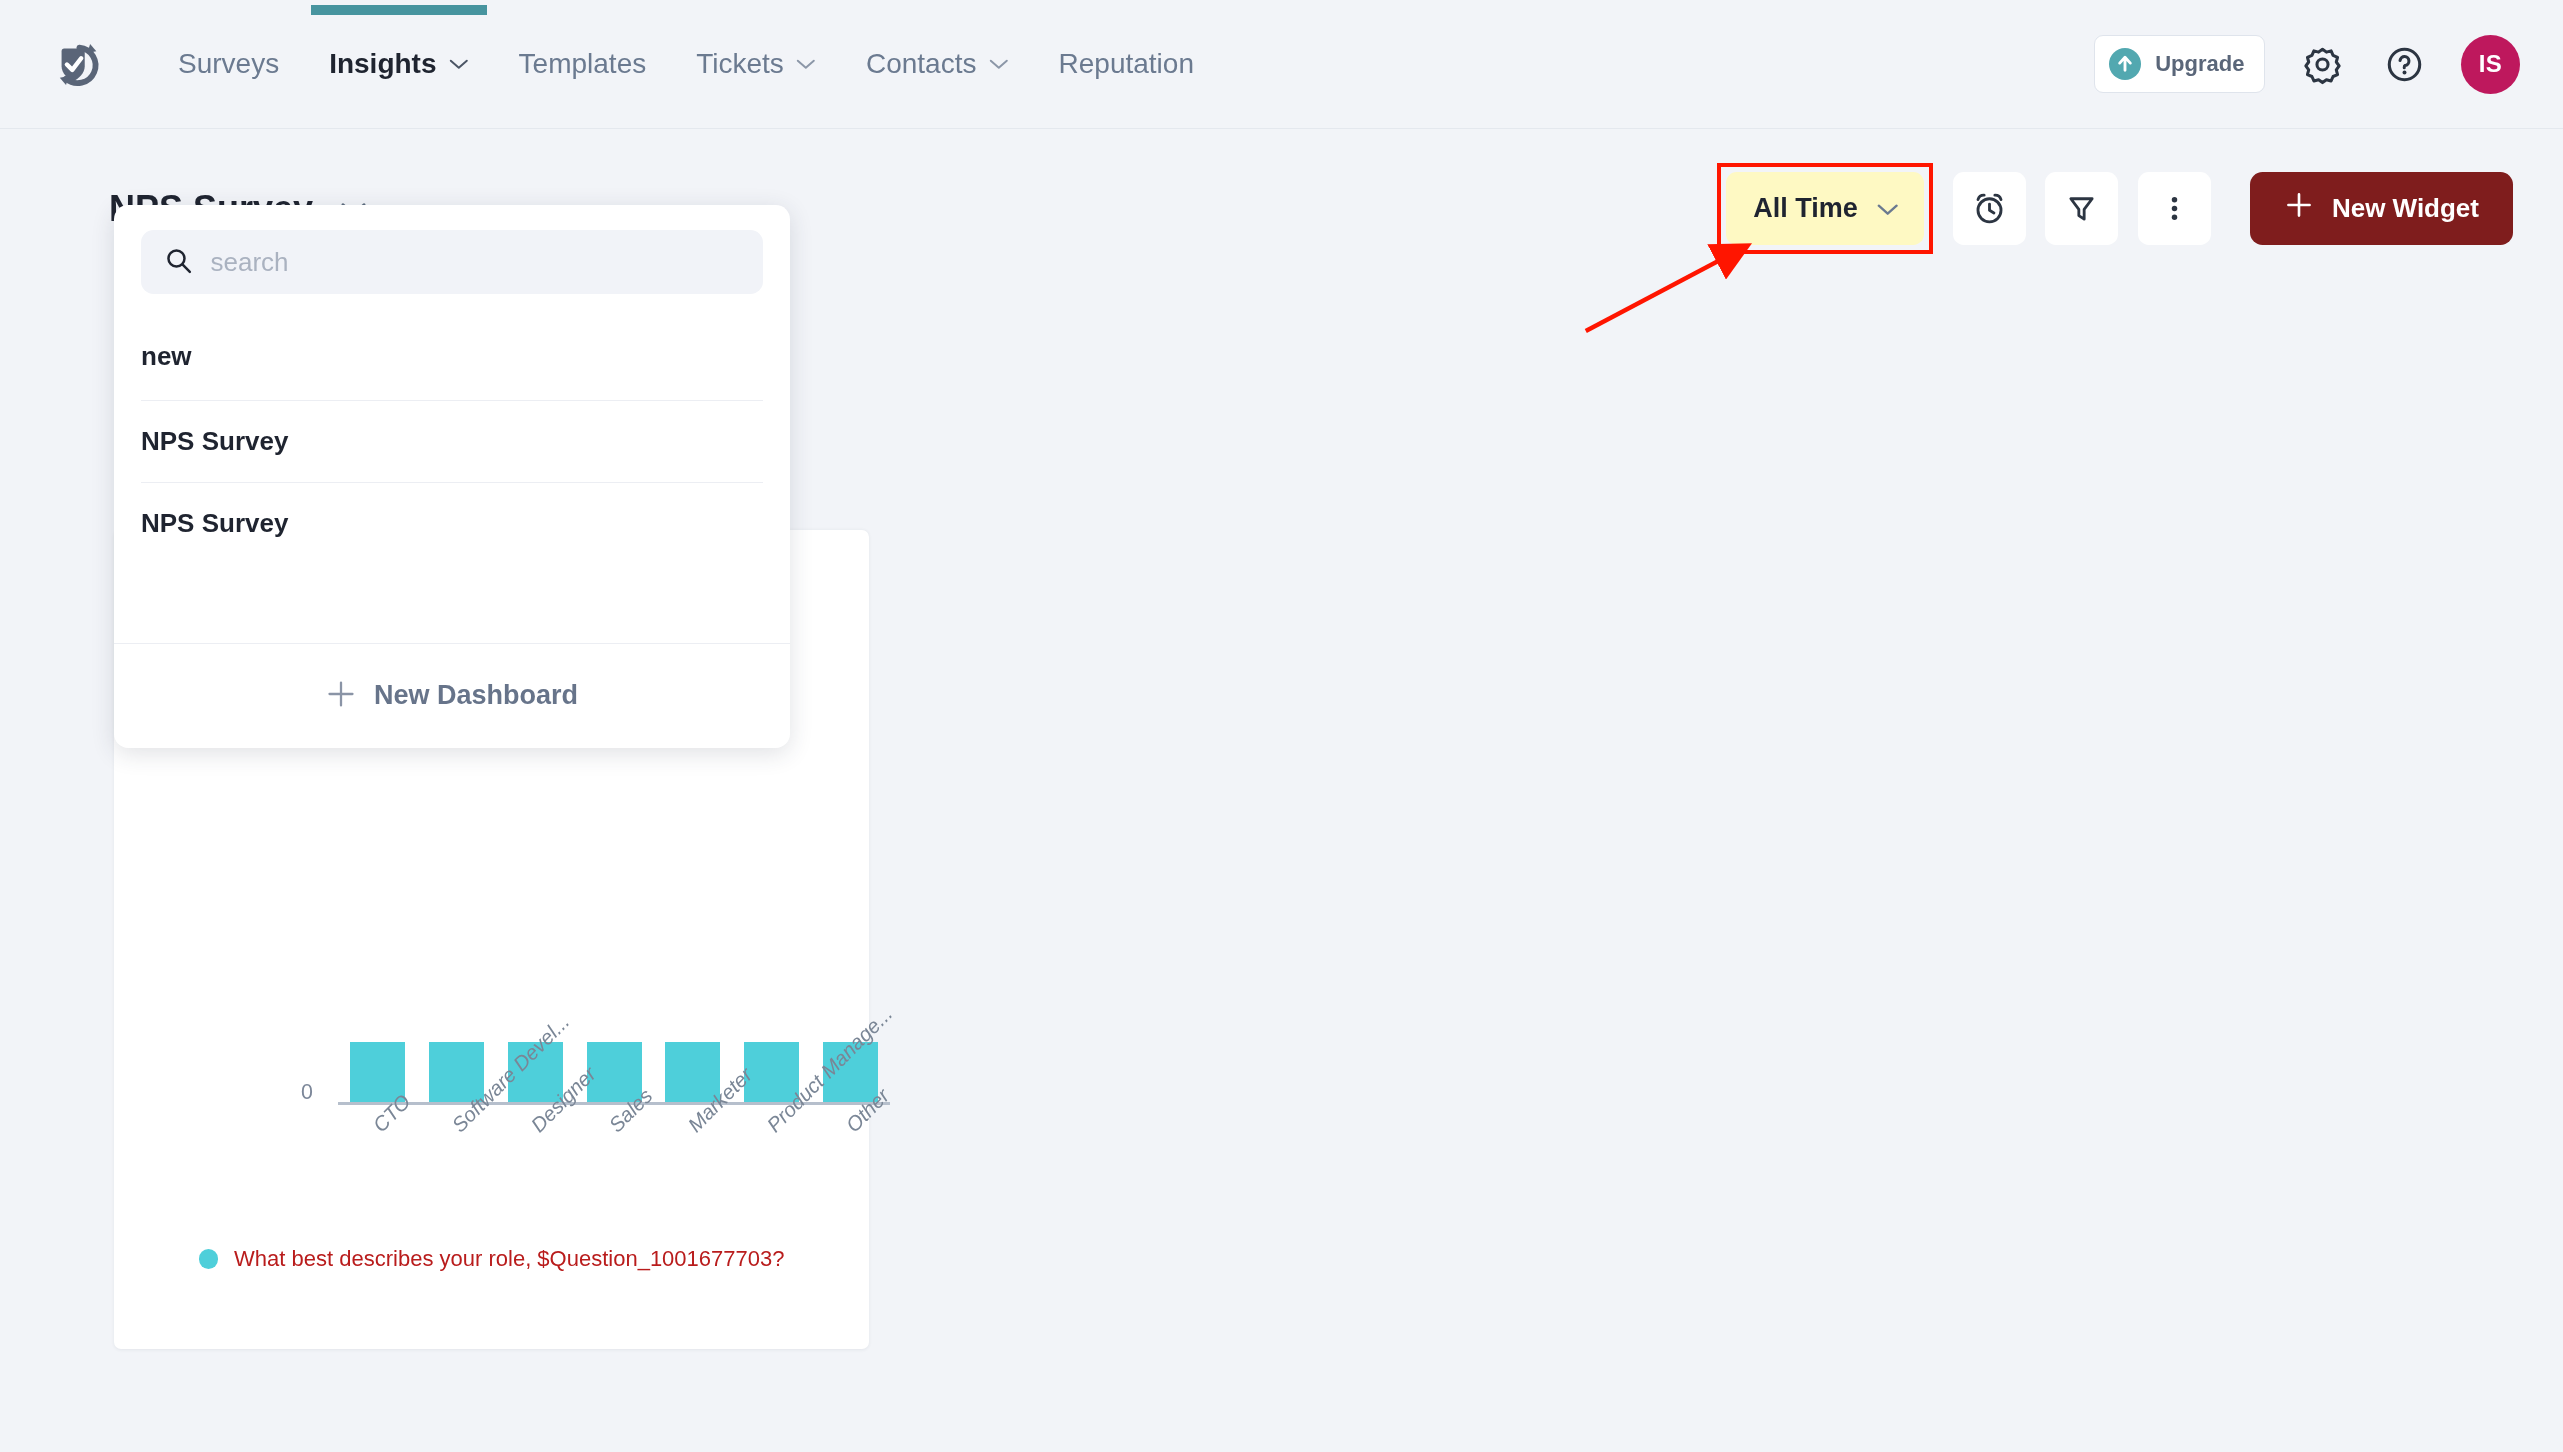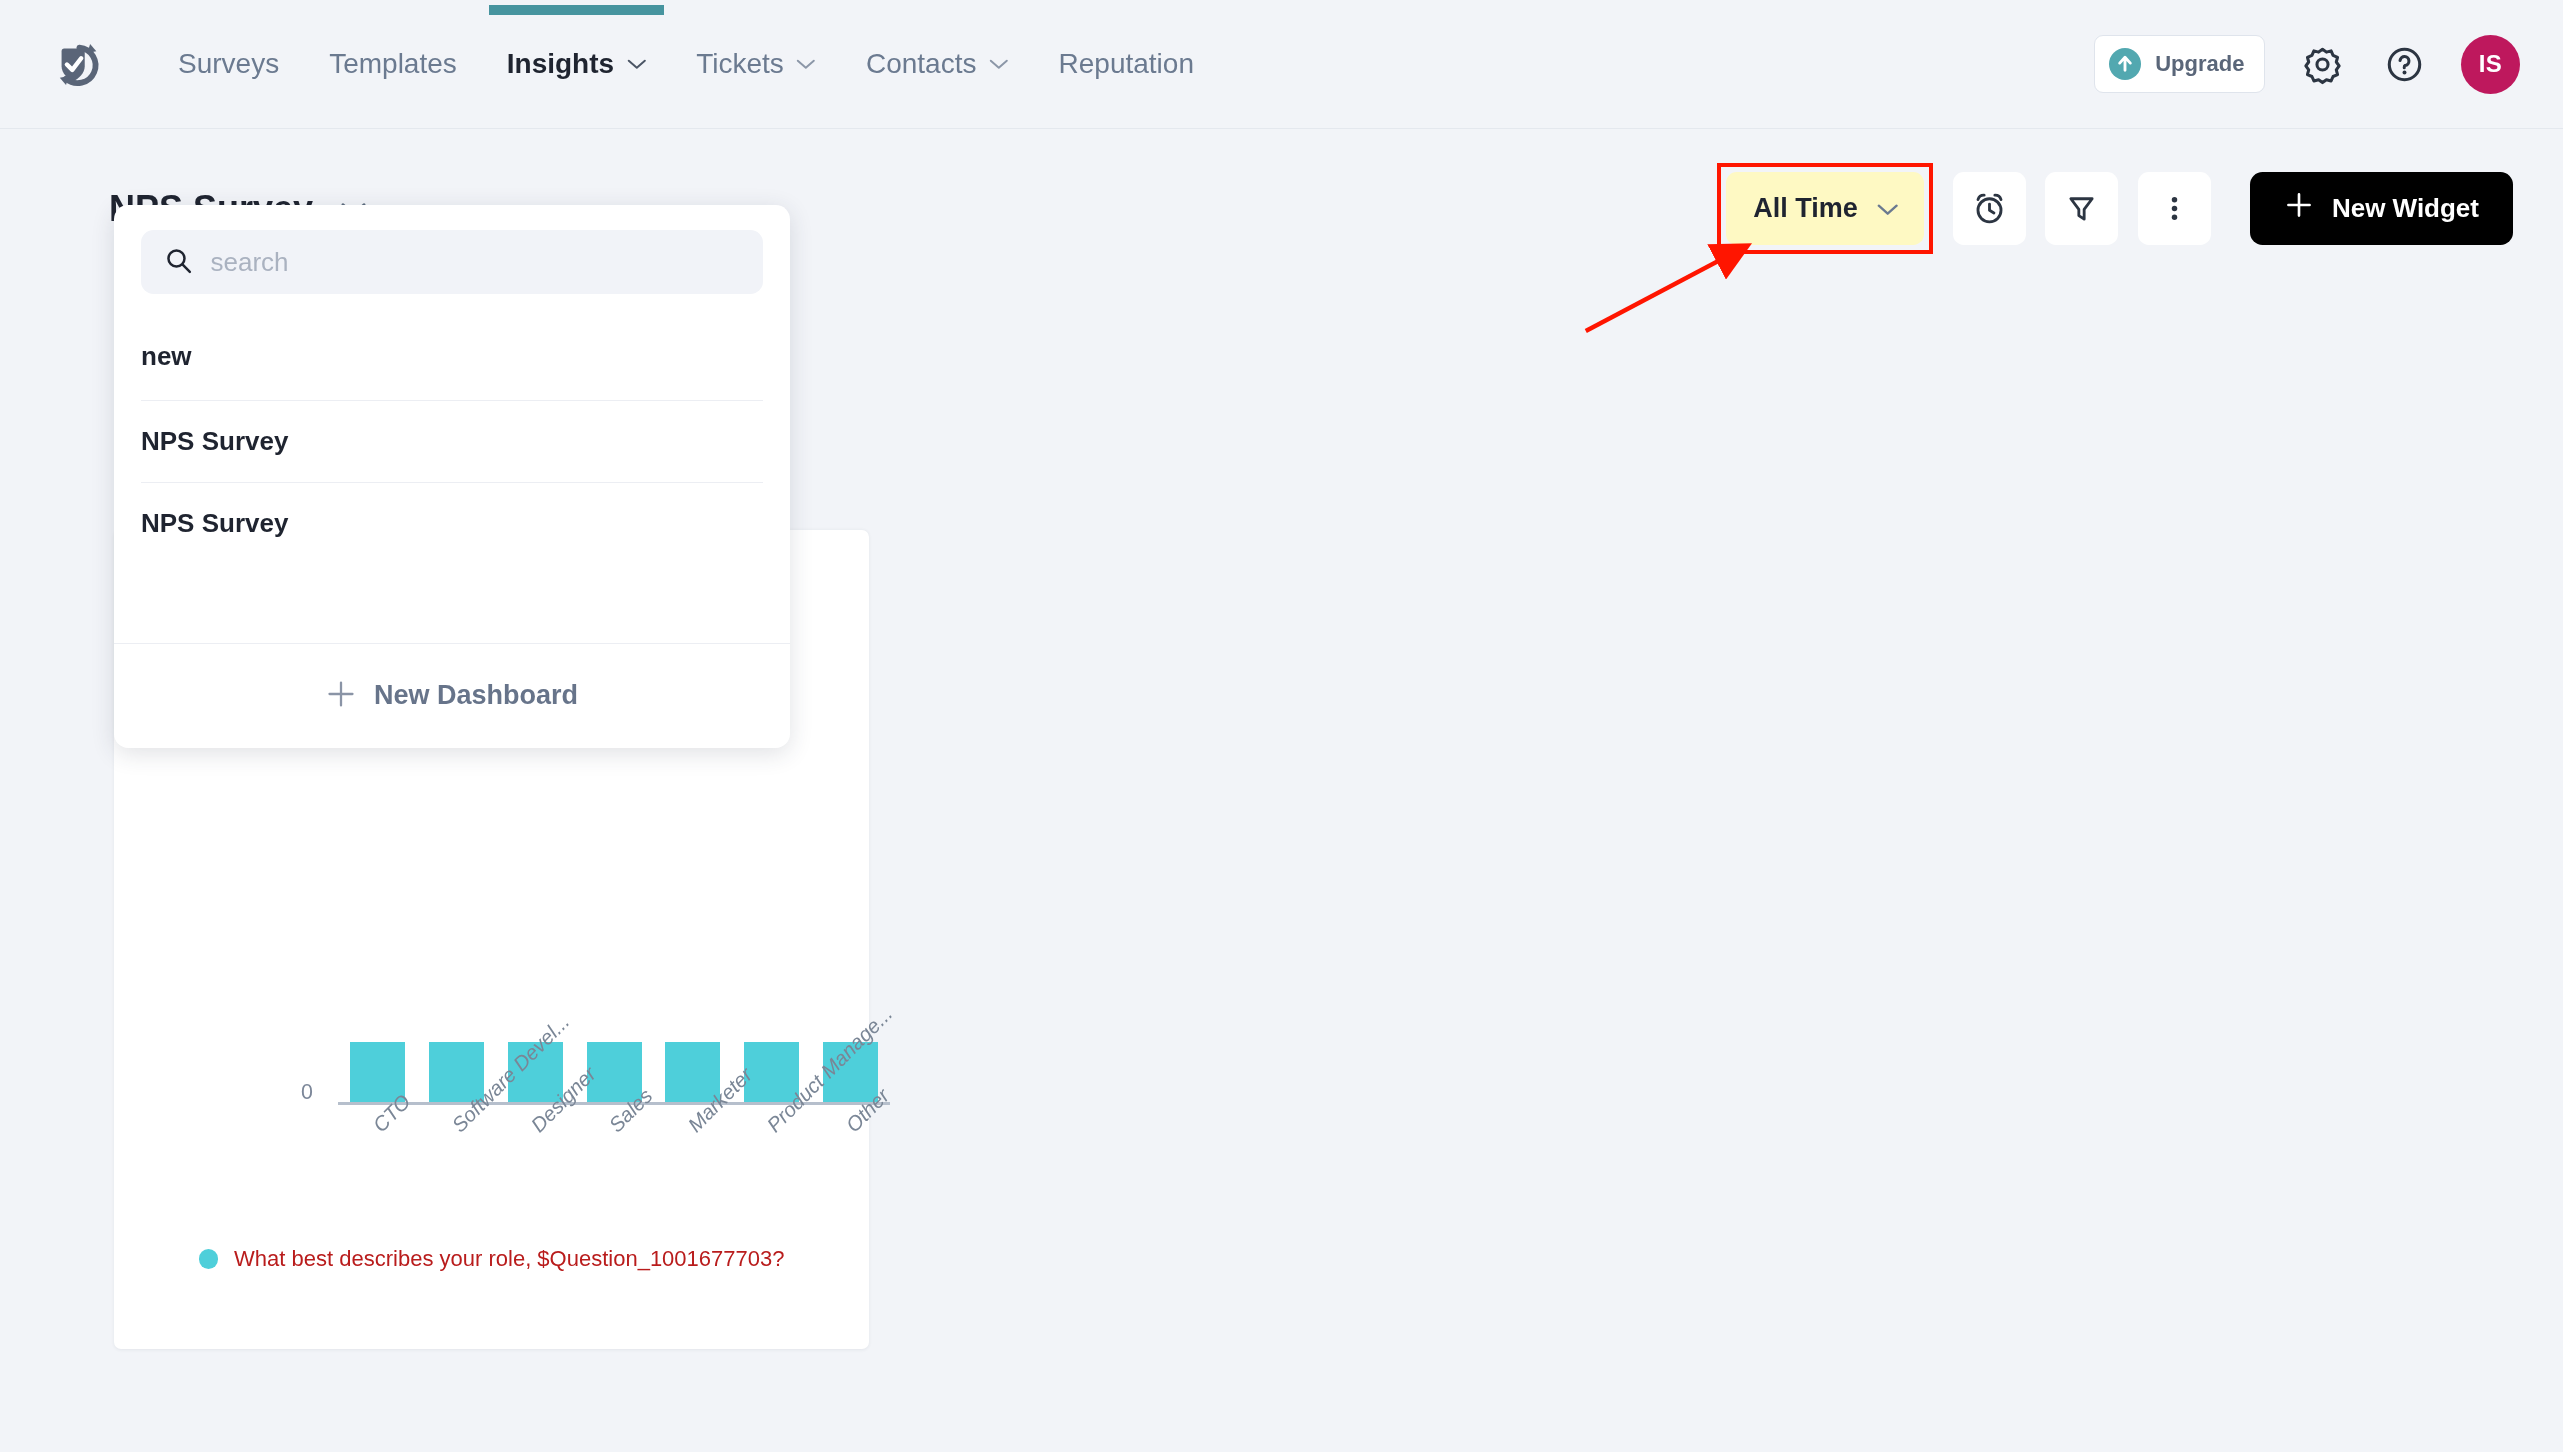--- a/index.html
+++ b/index.html
@@ -106,21 +106,21 @@
     justify-content: center;
   }
   .sq-btn {
     width: 73px; height: 73px;
     background: #fff; border-radius: 10.7px;
     display: flex; align-items: center; justify-content: center;
     cursor: pointer;
   }
   .new-widget-btn {
     margin-left: 19.6px;
-    background: #000000;
+    background: #7f1d1d;
     border-radius: 12.5px;
     height: 73px;
     padding: 0 34px;
     display: flex; align-items: center; gap: 18px;
     color: #fff; font-size: 26px; font-weight: 700;
     cursor: pointer;
     white-space: nowrap;
   }
 
   
@@ -217,30 +217,30 @@
       <path d="M33 13 A20 20 0 1 1 18 48" stroke="#5a6578" stroke-width="6.5" fill="none" stroke-linecap="round"></path>
       <path d="M45 9 L52 17 L42 19 Z" fill="#5a6578"></path>
       <path d="M18 55 L11 47 L21 45 Z" fill="#5a6578"></path>
     </svg>
   </div>
 
   <div class="nav-items">
     <div class="nav-item">
       <span>Surveys</span>
     </div>
-    <div class="nav-item">
-      <span>Templates</span>
-    </div>
     <div class="nav-item active">
       <span>Insights</span>
       <span class="caret">
         <svg viewBox="0 0 22 13" width="19.6" height="11.6">
             <path d="M2 3 L11 11 L20 3" stroke="#4b5565" stroke-width="2.2" fill="none" stroke-linecap="round" stroke-linejoin="round"></path>
           </svg>
       </span>
+    </div>
+    <div class="nav-item">
+      <span>Templates</span>
     </div>
     <div class="nav-item">
       <span>Tickets</span>
       <span class="caret">
         <svg viewBox="0 0 22 13" width="19.6" height="11.6">
             <path d="M2 3 L11 11 L20 3" stroke="#8c97a8" stroke-width="2.2" fill="none" stroke-linecap="round" stroke-linejoin="round"></path>
           </svg>
       </span>
     </div>
     <div class="nav-item">

